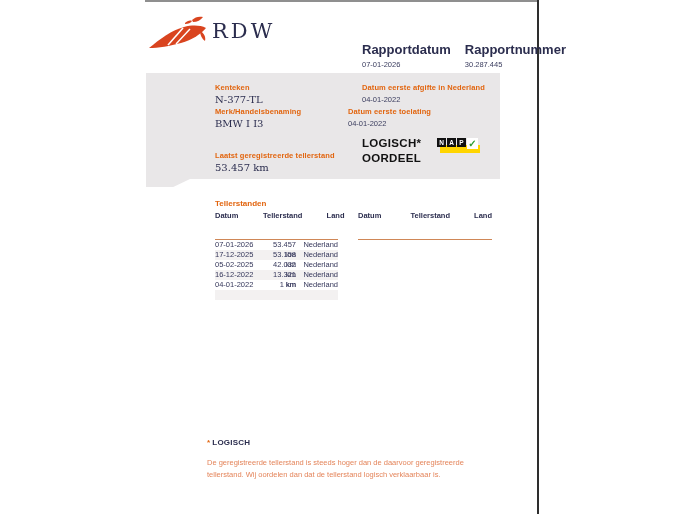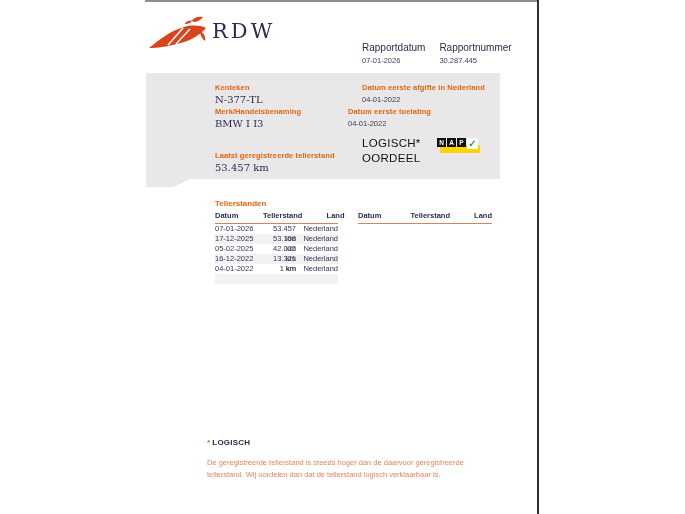--- a/index.html
+++ b/index.html
@@ -11,52 +11,52 @@
   .top-line{position:absolute;left:145px;top:0;width:393px;height:2px;background:#8f8f8f;}
   .right-line{position:absolute;left:537px;top:0;width:2px;height:514px;background:#2e2e2e;}
 
   
   .logo{position:absolute;left:148px;top:14px;width:62px;height:42px;}
   .brand-text{position:absolute;left:212px;top:19px;font-family:"DejaVu Serif",serif;
     font-size:21px;letter-spacing:3px;color:#2b2d4e;}
   .report-title{position:absolute;left:362px;top:16px;font-family:"DejaVu Serif",serif;
     font-weight:bold;font-size:15px;color:#e2650f;letter-spacing:0.2px;}
   .report-meta{position:absolute;left:362px;top:42px;display:flex;gap:14px;}
-  .meta-label{font-size:10px;font-weight:normal;color:#2b2d4e;}
+  .meta-label{font-size:13px;font-weight:bold;color:#2b2d4e;}
   .meta-value{font-size:7.5px;color:#3a3c5e;margin-top:3px;}
   .report-meta .meta-item:first-child{min-width:46px;}
 
   
   .panel{position:absolute;left:146px;top:73px;width:354px;height:106px;background:#e9e7e8;}
   .panel-tab{position:absolute;left:146px;top:179px;width:44px;height:8px;background:#e9e7e8;
     clip-path:polygon(0 0,100% 0,62% 100%,0 100%);}
   .field{position:absolute;}
   .field-label{font-size:7.5px;font-weight:bold;color:#e2650f;letter-spacing:0.1px;}
   .field-value-lg{font-family:"DejaVu Serif",serif;font-size:10px;color:#2b2d4e;margin-top:2px;}
   .field-value-sm{font-size:7.5px;color:#3a3c5e;margin-top:3px;}
 
-  .verdict{position:absolute;left:362px;top:136px;font-size:11.5px;font-weight:normal;
+  .verdict{position:absolute;left:362px;top:136px;font-size:11.5px;font-weight:bold;
     color:#111111;line-height:15px;letter-spacing:0.3px;}
 
   
   .nap{position:absolute;left:437px;top:138px;width:44px;height:17px;}
   .nap-yellow{position:absolute;left:3px;top:7px;width:40px;height:8px;background:#ffd500;}
   .nap-squares{position:absolute;left:0;top:0;display:flex;gap:1px;}
   .nap-sq{width:9px;height:9px;background:#111;color:#fff;font-size:6.5px;font-weight:bold;
     display:flex;align-items:center;justify-content:center;}
   .nap-check{position:absolute;left:30px;top:0;width:11px;height:11px;background:#ffffff;
     color:#2f9e33;font-size:10px;font-weight:bold;display:flex;align-items:center;justify-content:center;}
 
   
   .section-title{position:absolute;left:215px;top:199px;font-size:8px;font-weight:bold;color:#e2650f;}
   .odo-table{position:absolute;top:211px;}
   .odo-table.primary{left:215px;width:123px;}
   .odo-table.secondary{left:358px;width:134px;}
   .t-head{display:grid;grid-template-columns:48px 1fr 42px;font-size:7.5px;font-weight:bold;
-    color:#2b2d4e;padding-bottom:3px;border-bottom:1px solid #cf8757;}
+    color:#2b2d4e;padding-bottom:19px;border-bottom:1px solid #cf8757;}
   .t-head .c2,.t-row .c2{text-align:right;}
   .t-head .c3,.t-row .c3{text-align:right;}
   .t-row{display:grid;grid-template-columns:48px 1fr 42px;font-size:7.5px;color:#34365a;
     height:10px;line-height:10px;}
   .t-rows .t-row:nth-child(even){background:#f3f1f1;}
 
   
   .footnote{position:absolute;left:207px;top:438px;width:292px;}
   .footnote-head{font-size:8px;font-weight:bold;color:#2b2d4e;letter-spacing:0.2px;}
   .footnote-head .marker{color:#e2650f;margin-right:2px;font-weight:bold;}

